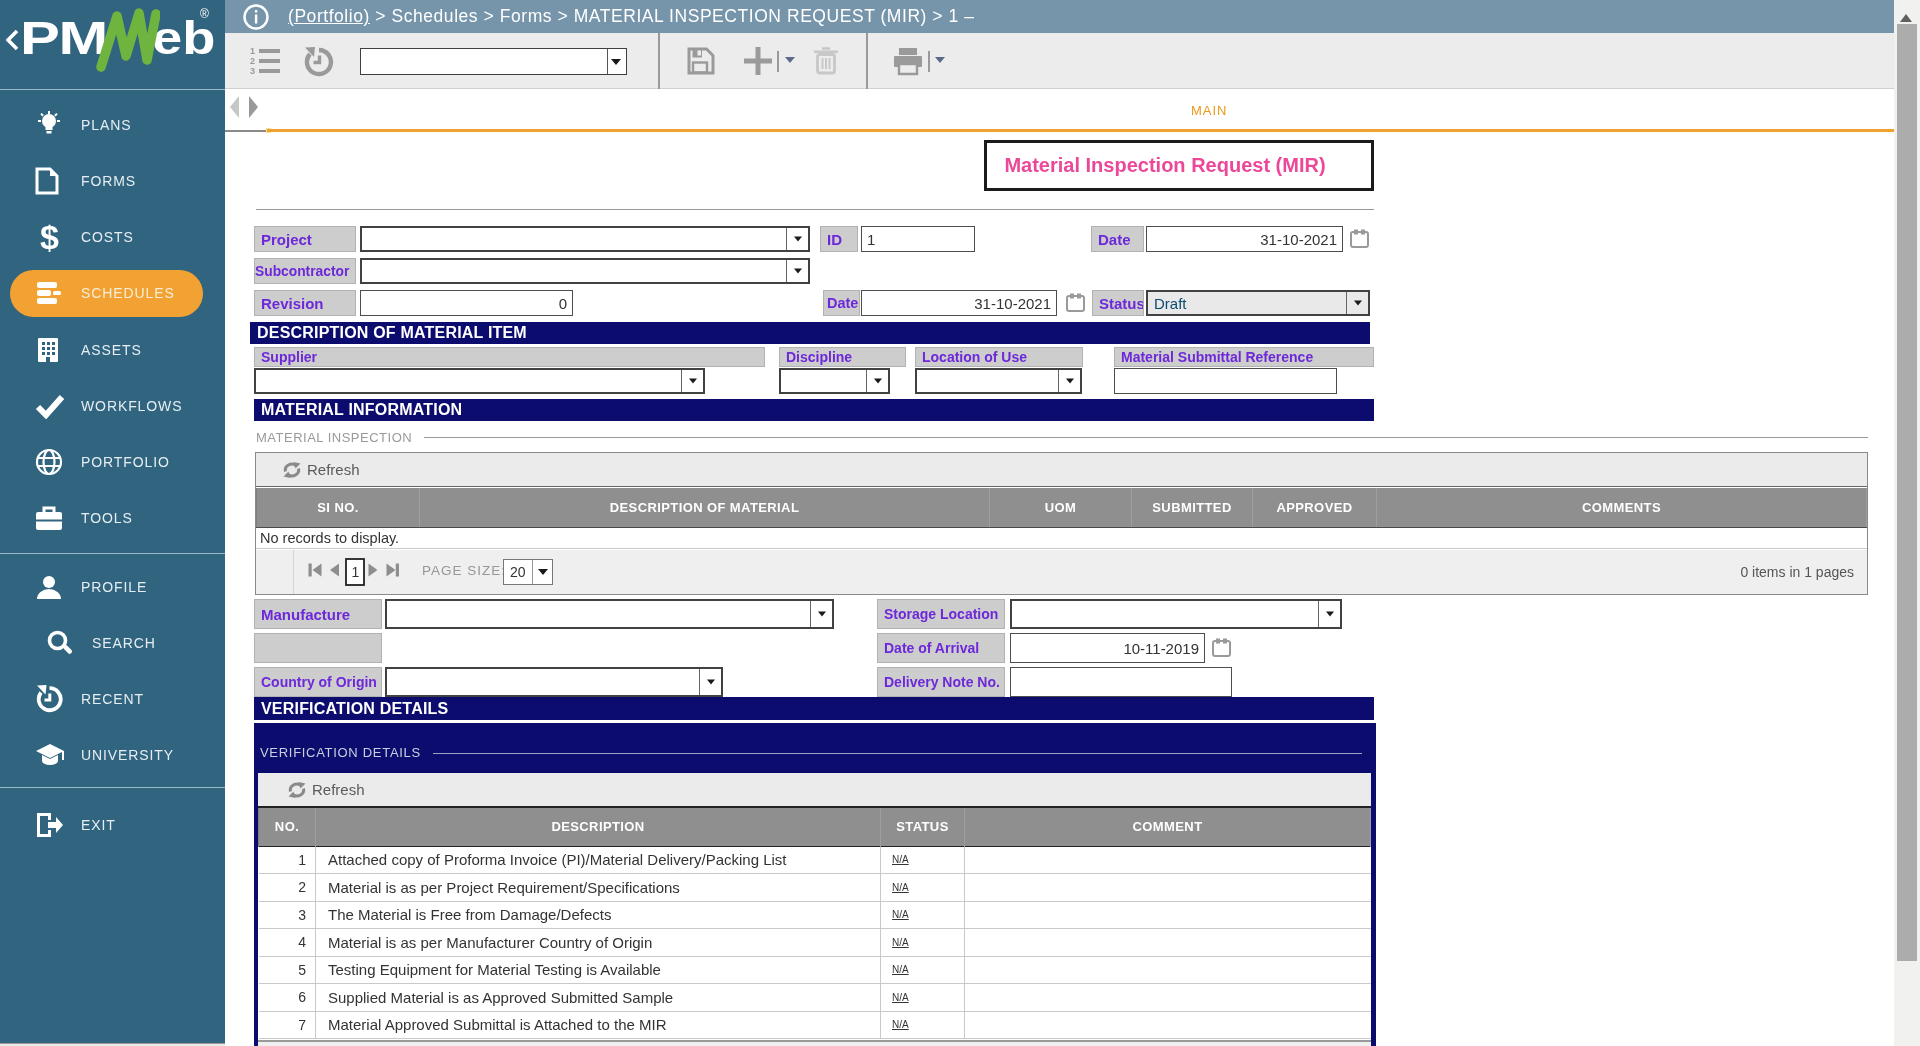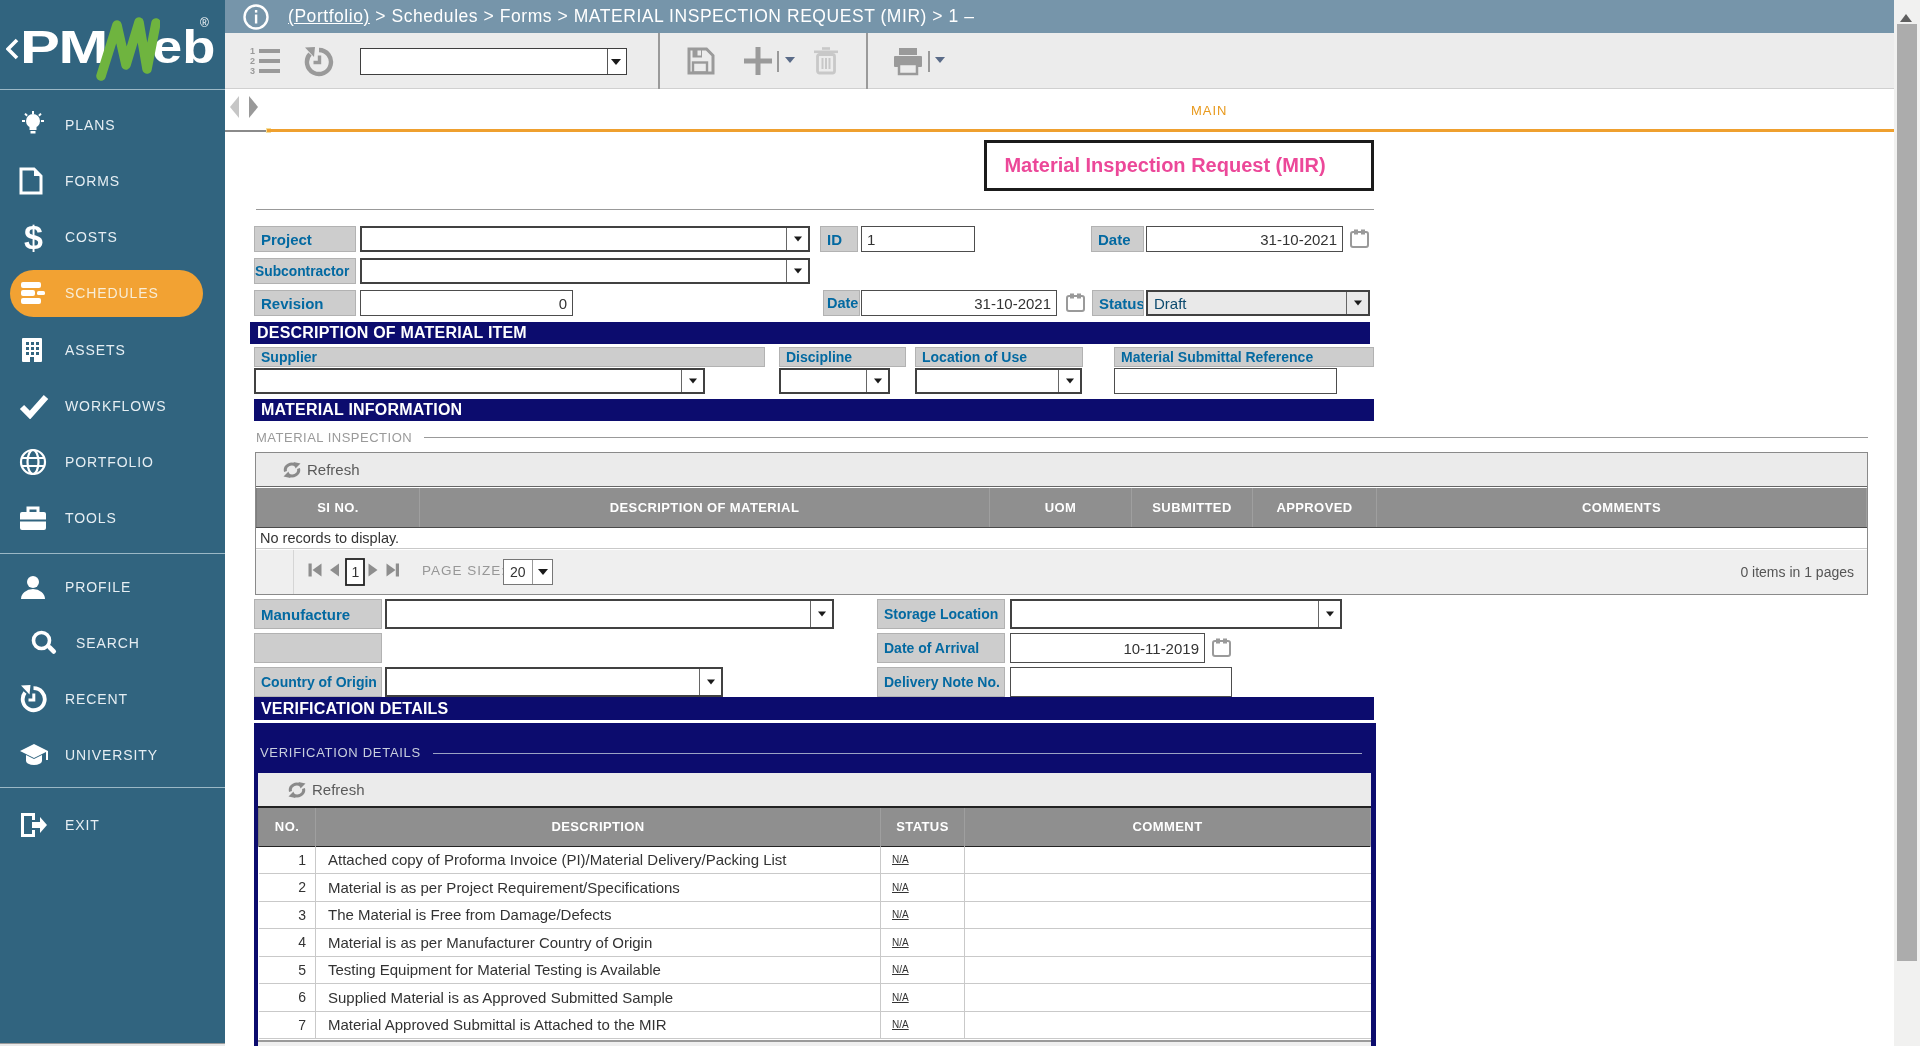--- a/index.html
+++ b/index.html
@@ -2,52 +2,52 @@
 <html><head>
 <meta charset="utf-8">
 <style>
   * { margin:0; padding:0; box-sizing:border-box; }
   html,body { width:1920px; height:1046px; overflow:hidden; font-family:"Liberation Sans", sans-serif; background:#fff; }
   #page { position:relative; width:1920px; height:1046px; }
 
   
   #sidebar { position:absolute; left:0; top:0; width:225px; height:1046px; background:#31647F; }
   .sep { position:absolute; left:0; width:225px; height:1px; background:#BFD4DE; opacity:.75; }
-  .mi { position:absolute; left:0; width:225px; height:40px; color:#E6EEF3; font-size:14px; letter-spacing:0.9px; }
+  .mi { position:absolute; left:16px; width:225px; height:40px; color:#E6EEF3; font-size:14px; letter-spacing:0.9px; }
   .mi .lbl { position:absolute; left:65px; top:50%; transform:translateY(-50%); }
   .mi svg, .mi .ictxt { position:absolute; left:19px; top:50%; transform:translateY(-50%); }
   #schedpill { position:absolute; left:10px; top:270px; width:193px; height:47px; background:#F2A233; border-radius:24px; }
 
   
   #crumbbar { position:absolute; left:225px; top:0; width:1671px; height:33px; background:#7695AA; color:#fff; }
   #toolbar  { position:absolute; left:225px; top:33px; width:1671px; height:56px; background:#ECECEC; border-bottom:1px solid #D0D0D0; }
   .tsep { position:absolute; top:0; height:56px; width:1.5px; background:#9a9a9a; }
   #tabstrip { position:absolute; left:225px; top:89px; width:1671px; height:43px; background:#fff; }
 
   
-  .flabel { position:absolute; background:#CDCDCD; border:1px solid #B2B2B2; color:#0369a1; font-size:15px; font-weight:bold; display:flex; align-items:center; padding-left:6px; white-space:nowrap; overflow:hidden; }
+  .flabel { position:absolute; background:#CDCDCD; border:1px solid #B2B2B2; color:#6d28d9; font-size:15px; font-weight:bold; display:flex; align-items:center; padding-left:6px; white-space:nowrap; overflow:hidden; }
   .finput { position:absolute; background:#fff; border:1px solid #4D4D4D; font-size:15px; color:#333; padding:0 5px; display:flex; align-items:center; }
   .fright { justify-content:flex-end; }
   .fsel { position:absolute; background:#fff; border:2px solid #414141; }
   .fsel .arr { position:absolute; right:0; top:0; bottom:0; width:22px; border-left:1px solid #666; background:#fff; }
   .fsel .arr:after { content:""; position:absolute; left:50%; top:50%; transform:translate(-50%,-28%); border:4.5px solid transparent; border-top:5.5px solid #1a1a1a; }
   .navybar { position:absolute; background:#0C0C6E; color:#fff; font-weight:bold; font-size:16px; display:flex; align-items:center; padding-left:7px; letter-spacing:.2px; }
   .seclbl { position:absolute; font-size:13px; letter-spacing:0.5px; color:#9A9A9A; }
   .calic { position:absolute; width:19px; height:19px; }
 
   
   .gridhead { background:#8F8F8F; color:#fff; font-size:13px; font-weight:bold; letter-spacing:.4px; }
   .gridhead td { border-right:1px solid #9f9f9f; border-left:1px solid #7e7e7e; text-align:center; }
 </style>
 </head>
 <body>
 <div id="page">
 
   <div id="sidebar">
-    <div id="logo" style="position:absolute;left:0px;top:12px;width:225px;height:108px;">
+    <div id="logo" style="position:absolute;left:0px;top:3px;width:225px;height:108px;">
       <svg style="position:absolute;left:6px;top:26px;" width="13" height="22" viewBox="0 0 13 22">
           <path d="M11 2 L2 11 L11 20" fill="none" stroke="#fff" stroke-width="3.6"></path>
         </svg>
       <span style="position:absolute;left:20px;top:8px;color:#fff;font-size:46px;font-weight:bold;letter-spacing:-1px;transform:scaleX(1.3);transform-origin:0 0;">PM</span>
       <span style="position:absolute;left:152px;top:8px;color:#fff;font-size:46px;font-weight:bold;letter-spacing:0px;transform:scaleX(1.18);transform-origin:0 0;">eb</span>
       <svg style="position:absolute;left:94px;top:4px;" width="66" height="66" viewBox="0 0 66 66">
         <path d="M7 60 L23 9 L32 49 L45 6 L53 53 L62 7" fill="none" stroke="#6FB43F" stroke-width="9.5" stroke-linecap="round" stroke-linejoin="round"></path>
       </svg>
       <span style="position:absolute;left:200px;top:4px;color:#fff;font-size:12px;">®</span>
     </div>

